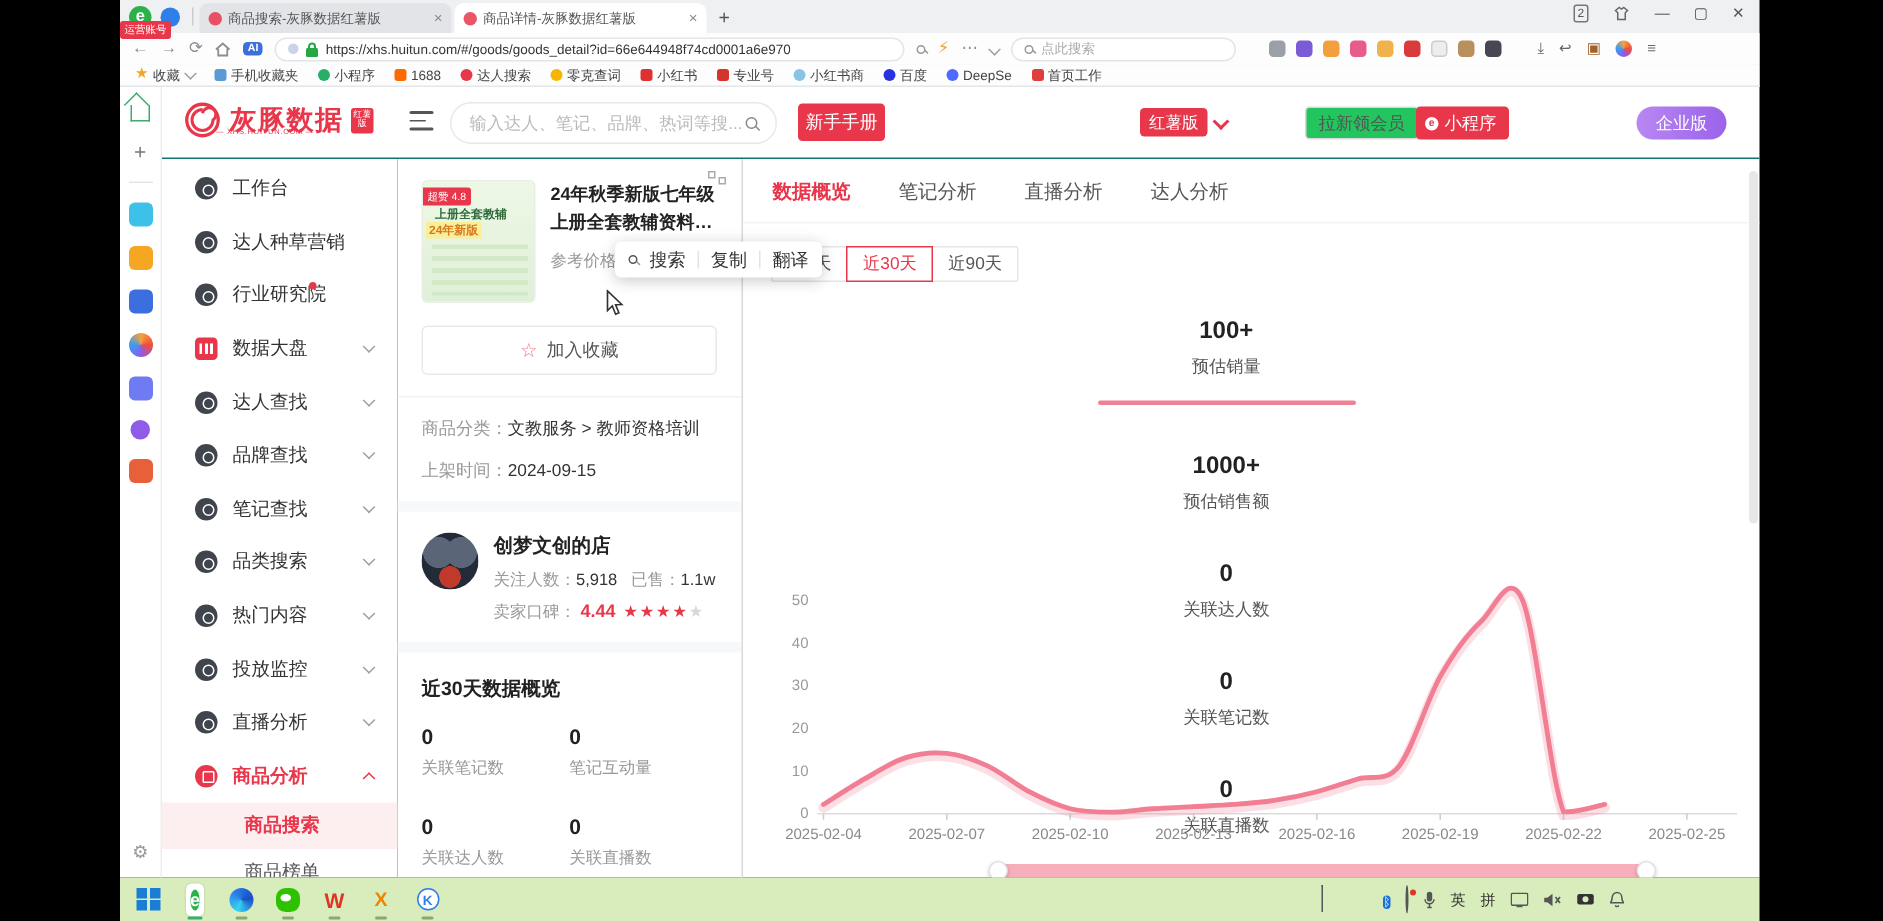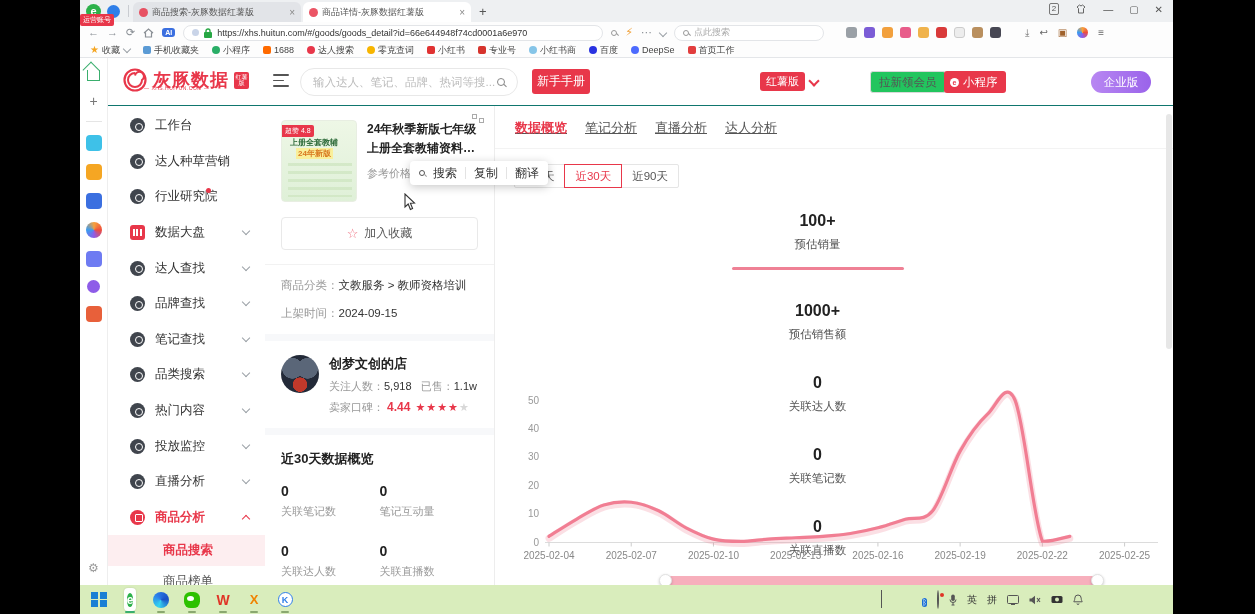--- a/index.html
+++ b/index.html
@@ -101,21 +101,21 @@
   .productpanel{position:absolute;left:265px;top:106px;width:230px;height:479px;background:#fff;border-right:1px solid #ededed;
                 padding:14px 16px 0;overflow:hidden;z-index:2;}
   .qrwidget{position:absolute;right:8px;top:8px;width:14px;height:11px;opacity:.55;}
   .qrwidget i{position:absolute;width:5px;height:5px;border:1.2px solid #666;}
   .qrwidget i:nth-child(2){left:7px;top:4px;}
   .prod-row{display:flex;gap:10px;}
   .prod-img{width:76px;height:82px;border-radius:4px;background:linear-gradient(180deg,#eef7e6,#dff0d8);position:relative;
             overflow:hidden;flex:none;border:1px solid #e8eee2;}
   .prod-badge{position:absolute;left:0;top:4px;background:#e8374a;color:#fff;font-size:7px;padding:1px 3px;border-radius:0 2px 2px 0;}
   .pi-line1{position:absolute;left:8px;top:16px;font-size:8px;font-weight:bold;color:#2e6b3a;white-space:nowrap;}
-  .pi-line2{position:absolute;left:14px;top:27px;font-size:8px;font-weight:bold;color:#d8781f;background:#f9ef9a;padding:0 2px;white-space:nowrap;}
+  .pi-line2{position:absolute;left:2px;top:27px;font-size:8px;font-weight:bold;color:#d8781f;background:#f9ef9a;padding:0 2px;white-space:nowrap;}
   .pi-rows{position:absolute;left:6px;top:42px;width:64px;height:34px;
            background:repeating-linear-gradient(180deg,#cfe6c2 0 3px,transparent 3px 8px);opacity:.8;}
   .prod-info{flex:1;min-width:0;}
   .prod-title{font-size:12px;font-weight:bold;color:#222;line-height:1.55;}
   .price-row{margin-top:9px;font-size:11px;color:#999;display:flex;align-items:center;gap:5px;}
   .price-chip{background:#e8374a;color:#fff;font-size:11px;font-weight:bold;padding:1px 5px;border-radius:2px;}
   .collect-btn{margin-top:15px;height:33px;border:1px solid #e9e9e9;border-radius:4px;display:flex;align-items:center;
                justify-content:center;gap:6px;font-size:12px;color:#555;}
   .collect-star{color:#ef7585;font-size:13px;line-height:1;}
   .hsep{border-top:1px solid #f2f2f2;margin:14px -16px 0;}
@@ -133,21 +133,21 @@
   .rating-val{color:#e8374a;font-weight:bold;font-size:12px;margin-right:2px;}
   .star{font-size:11px;color:#e8374a;letter-spacing:1px;}
   .star.off{color:#d8d8d8;}
   .ov-title{font-size:13px;font-weight:bold;color:#222;margin-top:15px;}
   .ov-grid{display:grid;grid-template-columns:1fr 1fr;row-gap:24px;margin-top:15px;}
   .ov-val{font-size:14px;font-weight:bold;color:#222;}
   .ov-lb{font-size:11px;color:#999;margin-top:5px;}
 
   
   .mainpanel{position:absolute;left:495px;top:106px;width:678px;height:479px;background:#fff;overflow:hidden;}
-  .mtabs{display:flex;gap:18px;padding:13px 0 11px 20px;border-bottom:1px solid #f3f3f3;font-size:13px;color:#555;text-decoration:underline;}
+  .mtabs{display:flex;gap:32px;padding:13px 0 11px 20px;border-bottom:1px solid #f3f3f3;font-size:13px;color:#555;}
   .mtab.active{color:#e8374a;font-weight:bold;}
   .ranges{display:flex;margin:15px 0 0 20px;}
   .range{height:24px;line-height:22px;padding:0 10px;border:1px solid #e5e5e5;font-size:11.5px;color:#555;margin-left:-1px;background:#fff;}
   .range:first-child{border-radius:2px 0 0 2px;}
   .range:last-child{border-radius:0 2px 2px 0;}
   .range.active{border-color:#e8374a;color:#e8374a;position:relative;z-index:1;}
   .stats{display:grid;grid-template-columns:repeat(1,1fr);width:645px;margin-top:24px;text-align:center;row-gap:32px;}
   .stat-val{font-size:16px;font-weight:bold;color:#222;}
   .stat-lb{font-size:11.5px;color:#555;margin-top:7px;}
   .stat-underline{width:172px;height:3px;border-radius:2px;background:#ef8195;margin:15px auto 0;}

